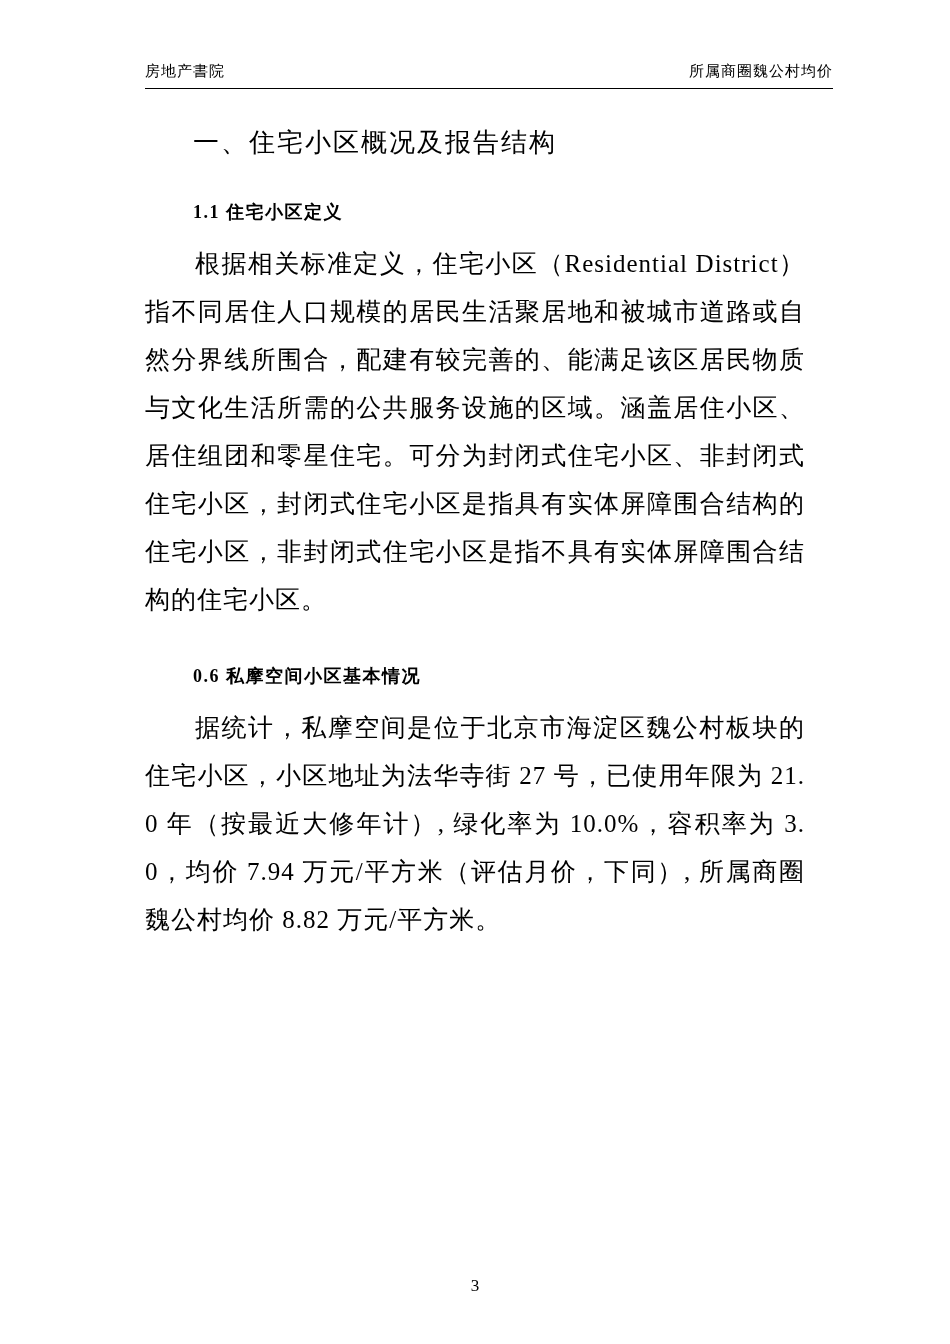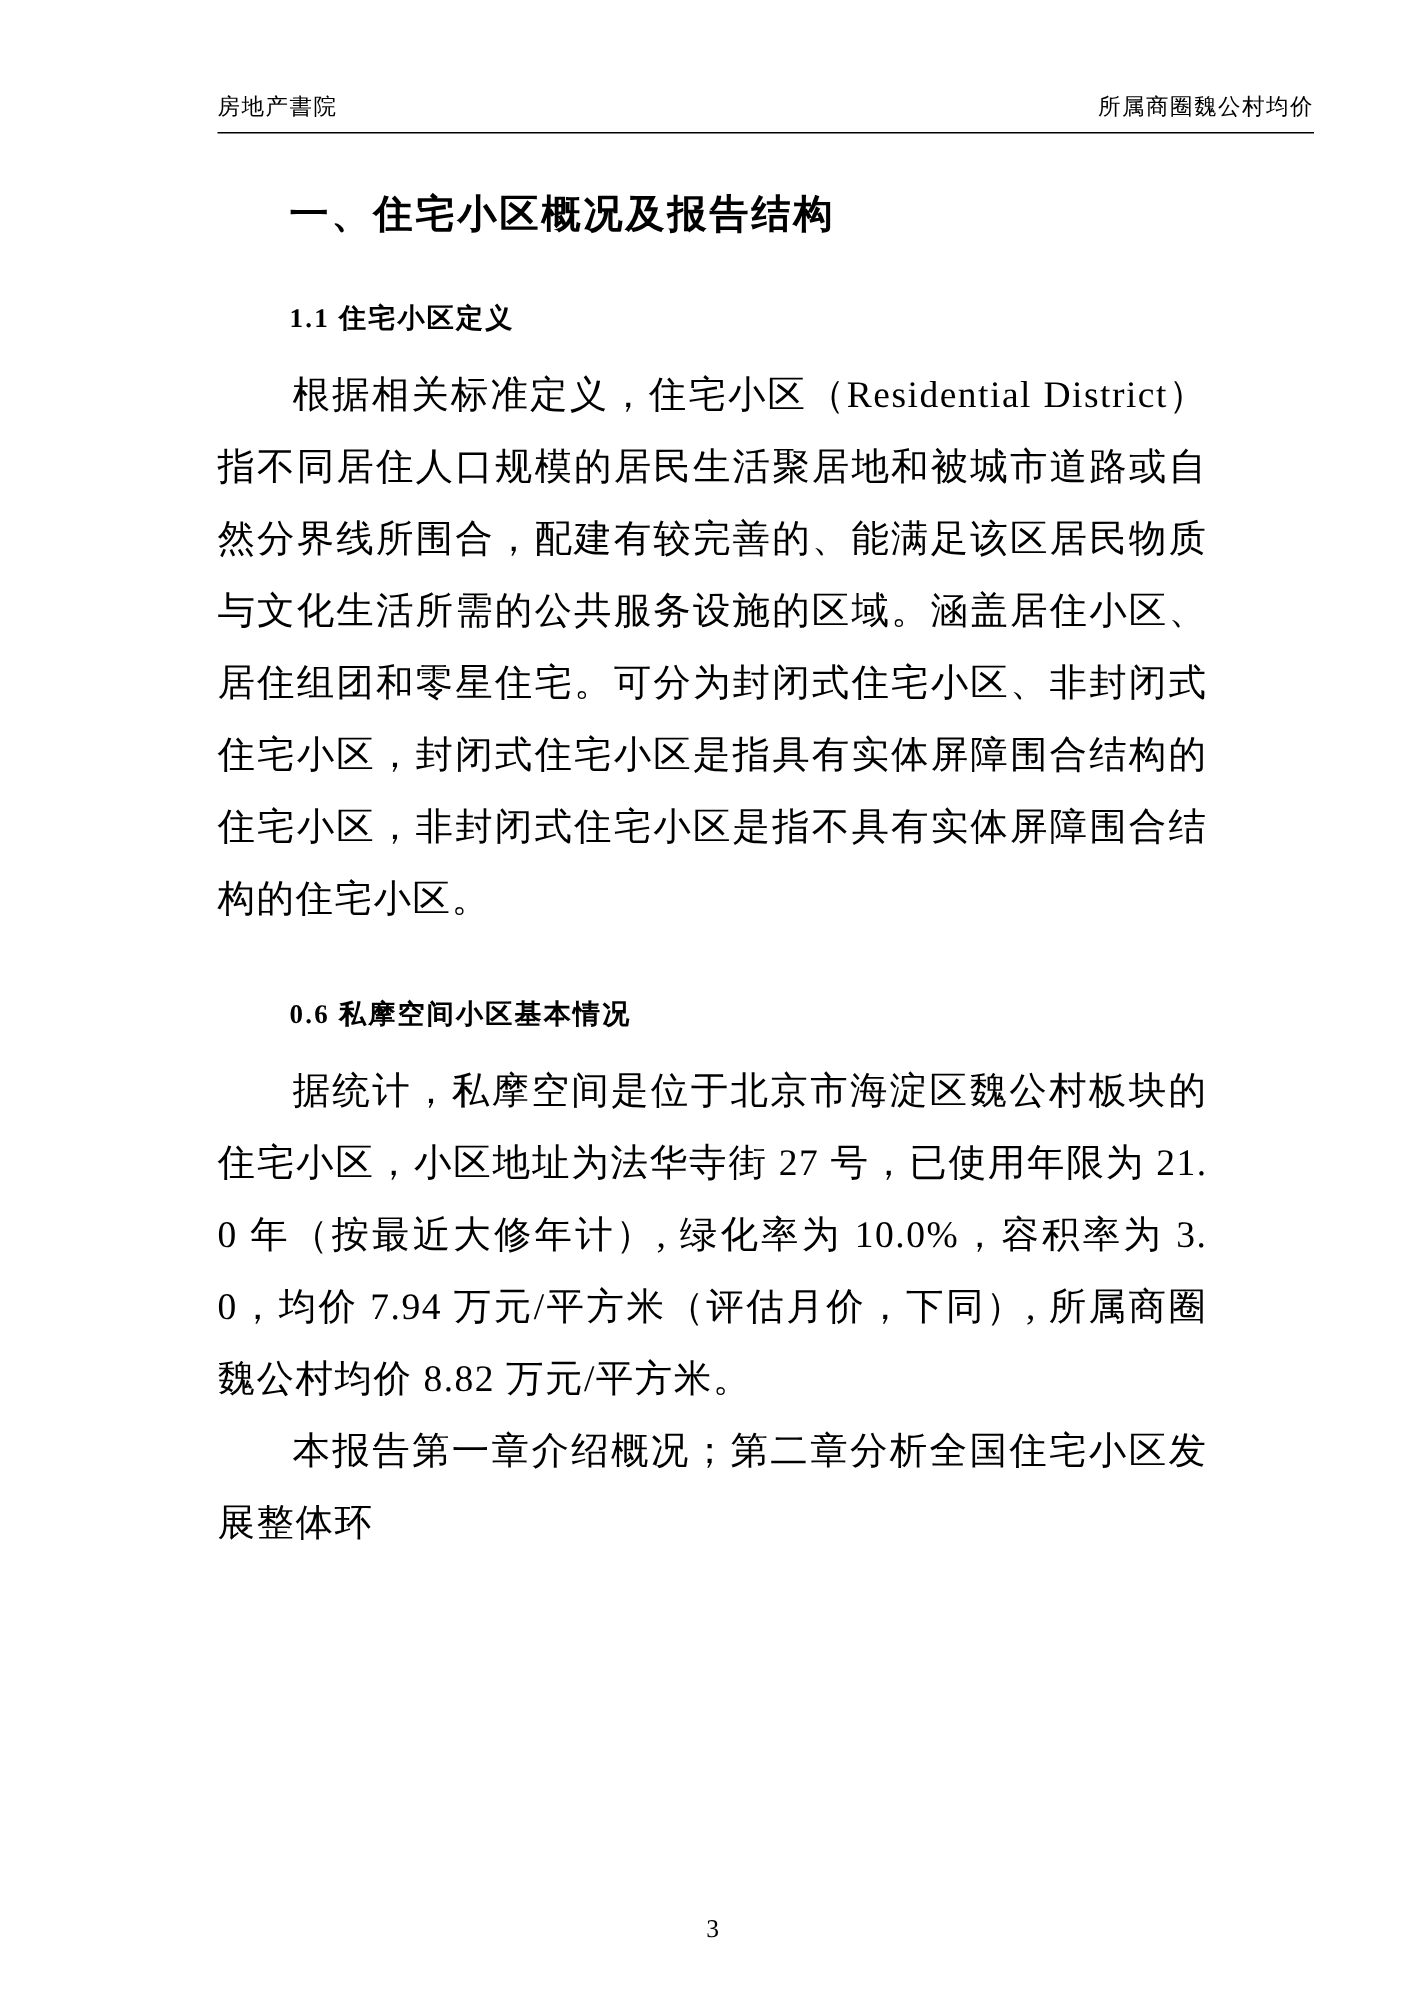--- a/index.html
+++ b/index.html
@@ -9,42 +9,42 @@
   }
   .page {
     position: relative;
     width: 950px;
     height: 1344px;
     margin: 0 auto;
     background: #ffffff;
     color: #000000;
     font-family: "Liberation Serif", "DejaVu Serif", serif;
     box-sizing: border-box;
-    padding: 62px 74px 0 145px;
+    padding: 62px 117px 0 145px;
     overflow: hidden;
   }
   .header {
     display: flex;
     justify-content: space-between;
     align-items: flex-end;
     font-size: 15px;
     letter-spacing: 1px;
     padding-bottom: 7px;
     border-bottom: 1.5px solid #000000;
   }
   .header span {
     white-space: nowrap;
   }
   .content {
     width: 660px;
   }
   .doc-title {
     margin: 36px 0 0 48px;
     font-size: 26px;
-    font-weight: bold;
+    font-weight: normal;
     letter-spacing: 2px;
   }
   .sec-heading {
     margin: 40px 0 0 48px;
     font-size: 18px;
     font-weight: bold;
     letter-spacing: 1.5px;
   }
   .para {
     margin: 16px 0 0 0;
@@ -81,21 +81,20 @@
   <div class="content">
 
     <h1 class="doc-title">一、住宅小区概况及报告结构</h1>
 
     <h2 class="sec-heading">1.1 住宅小区定义</h2>
     <p class="para">根据相关标准定义，住宅小区（Residential District）指不同居住人口规模的居民生活聚居地和被城市道路或自然分界线所围合，配建有较完善的、能满足该区居民物质与文化生活所需的公共服务设施的区域。涵盖居住小区、居住组团和零星住宅。可分为封闭式住宅小区、非封闭式住宅小区，封闭式住宅小区是指具有实体屏障围合结构的住宅小区，非封闭式住宅小区是指不具有实体屏障围合结构的住宅小区。</p>
 
     <h2 class="sec-heading">0.6 私摩空间小区基本情况</h2>
     <p class="para">据统计，私摩空间是位于北京市海淀区魏公村板块的住宅小区，小区地址为法华寺街 27 号，已使用年限为 21.0 年（按最近大修年计）, 绿化率为 10.0%，容积率为 3.0，均价 7.94 万元/平方米（评估月价，下同）, 所属商圈魏公村均价 8.82 万元/平方米。</p>
 
-    <p class="para no-gap">本报告第一章介绍概况；第二章分析全国住宅小区发展整体环</p>
 
   </div>
 
   <div class="footer">
     <span>3</span>
   </div>
 
 </div>
 
 </body></html>

